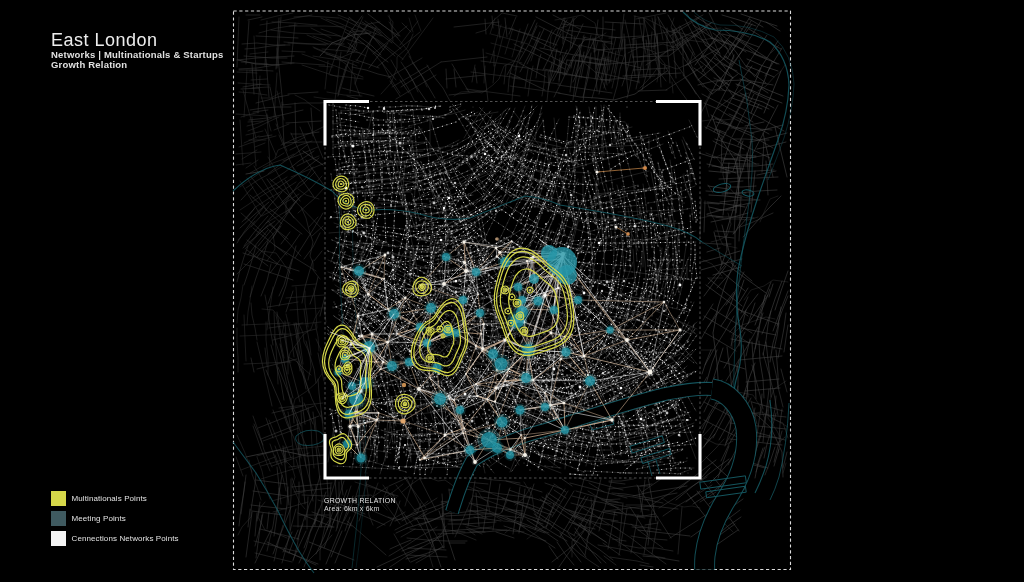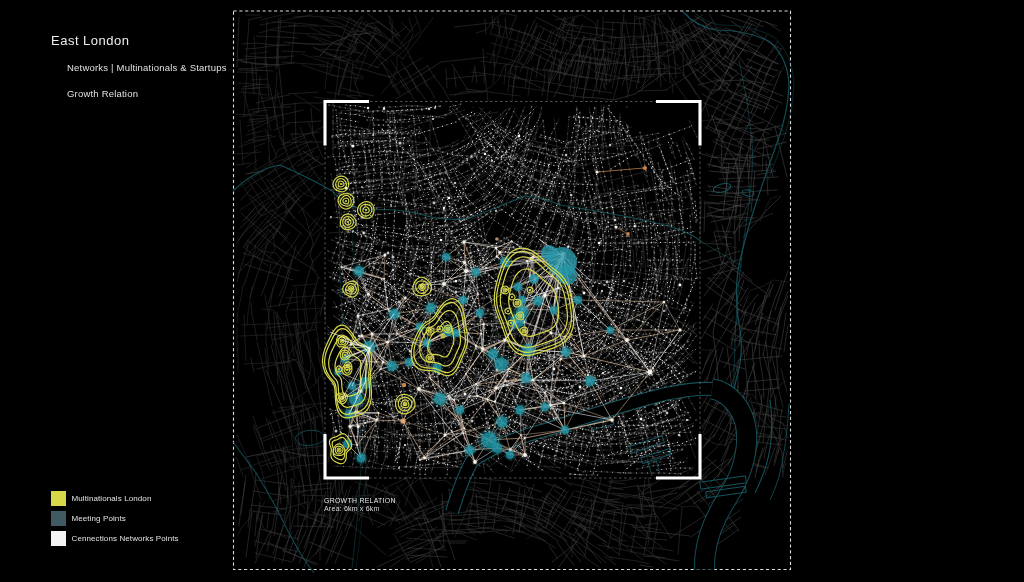--- a/index.html
+++ b/index.html
@@ -1,19 +1,19 @@
 <!DOCTYPE html>
 <html><head>
 <meta charset="utf-8">
 <style>
   html,body { margin:0; padding:0; background:#000; width:1024px; height:582px; overflow:hidden; }
   body { font-family:"Liberation Sans", sans-serif; position:relative; }
   .title { position:absolute; left:51px; top:34px; color:#ededed; }
-  .title h1 { margin:0 0 3px 0; font-size:13px; font-weight:normal; letter-spacing:0.5px; line-height:13px; }
-  .title p { margin:16px; font-size:9.5px; letter-spacing:0.2px; color:#e0e0e0; line-height:9.9px; }
+  .title h1 { margin:0 0 3px 0; font-size:18px; font-weight:normal; letter-spacing:0.5px; line-height:13px; }
+  .title p { margin:0; font-size:9.5px; letter-spacing:0.2px; color:#e0e0e0; line-height:9.9px;font-weight:bold; }
   .legend { position:absolute; left:51px; top:491px; }
   .lrow { display:flex; align-items:center; margin-bottom:5px; height:15px; }
   .sw { width:15px; height:15px; margin-right:5.5px; }
   .lrow span { font-size:8px; color:#e2e2e2; letter-spacing:0.1px; }
 </style>
 </head>
 <body>
 
 <div class="title">
   <h1>East London</h1>
@@ -1552,21 +1552,21 @@
 </g>
 
 <text x="324" y="503" fill="#e8e8e8" font-size="6.9" letter-spacing="0.3" font-family="Liberation Sans, sans-serif">GROWTH RELATION</text>
 <text x="324" y="511" fill="#d8d8d8" font-size="7" letter-spacing="0.2" font-family="Liberation Sans, sans-serif">Area: 6km x 6km</text>
 </svg>
 
 <div class="legend">
 
   <div class="lrow">
       <div class="sw" style="background:#d6d84a"></div>
-      <span>Multinationals London</span>
+      <span>Multinationals Points</span>
     </div>
 
   <div class="lrow">
       <div class="sw" style="background:#3f5a60"></div>
       <span>Meeting Points</span>
     </div>
 
   <div class="lrow">
       <div class="sw" style="background:#f4f4f4"></div>
       <span>Cennections Networks Points</span>

